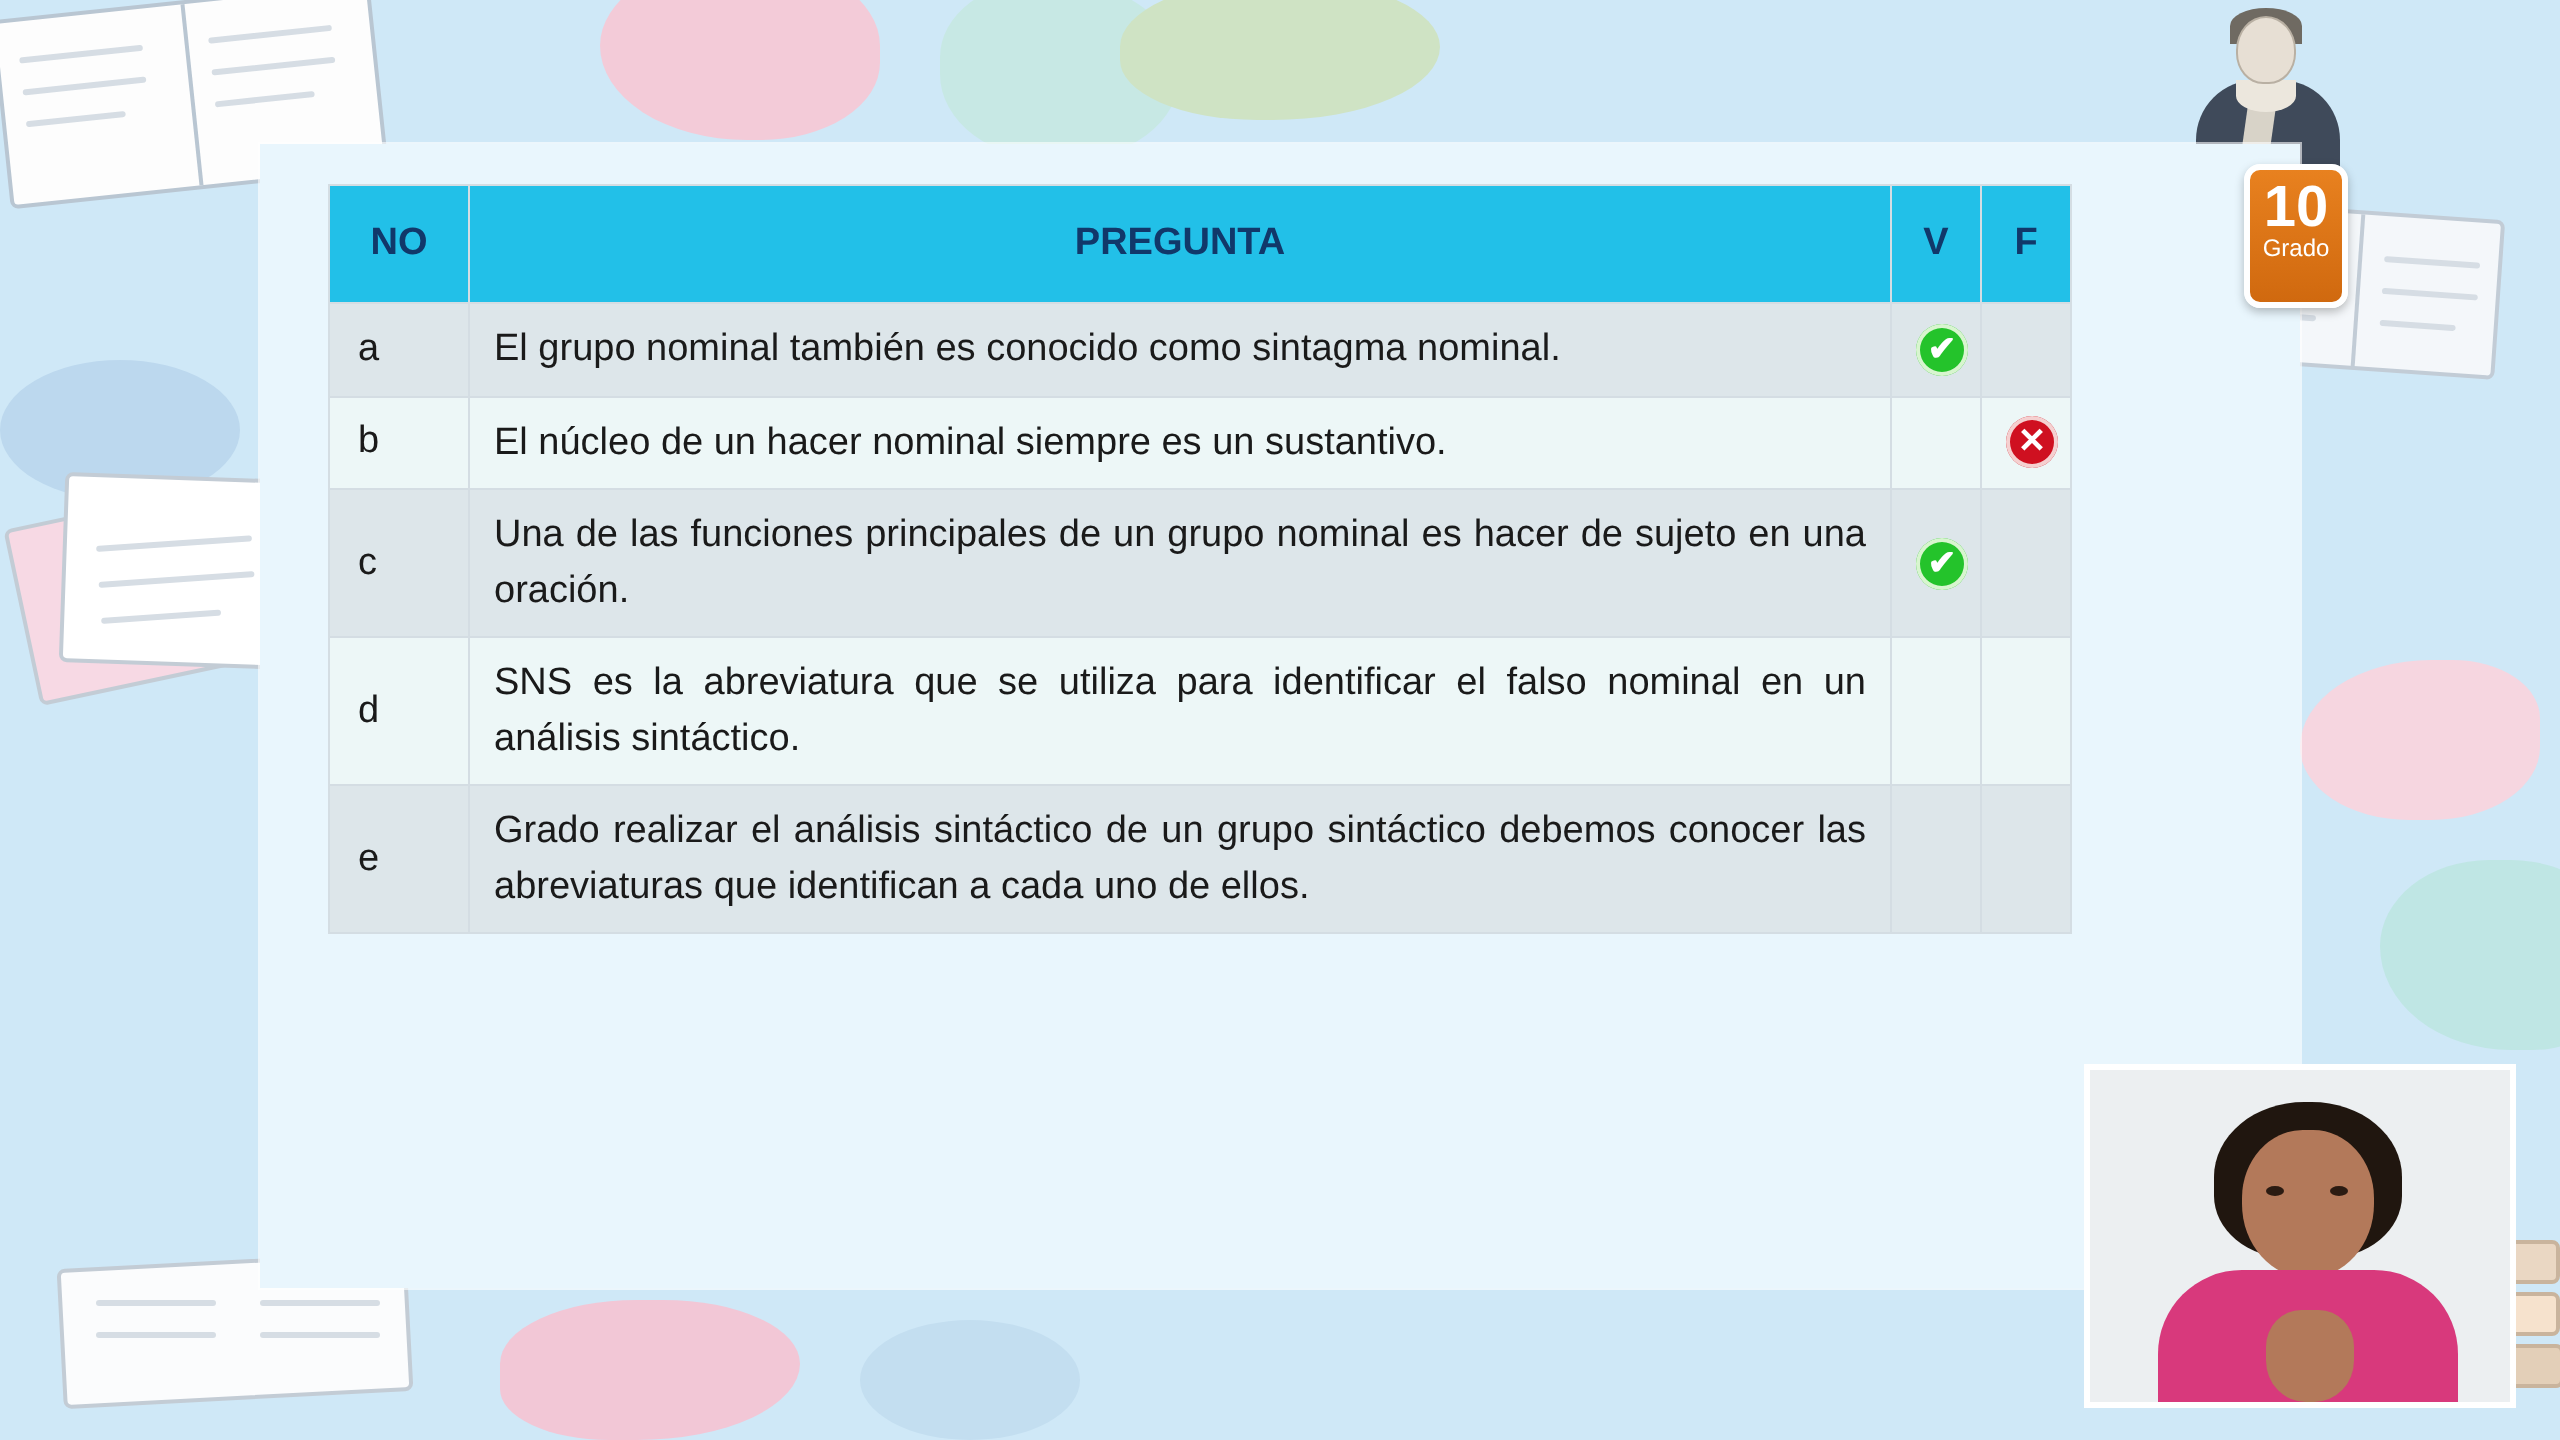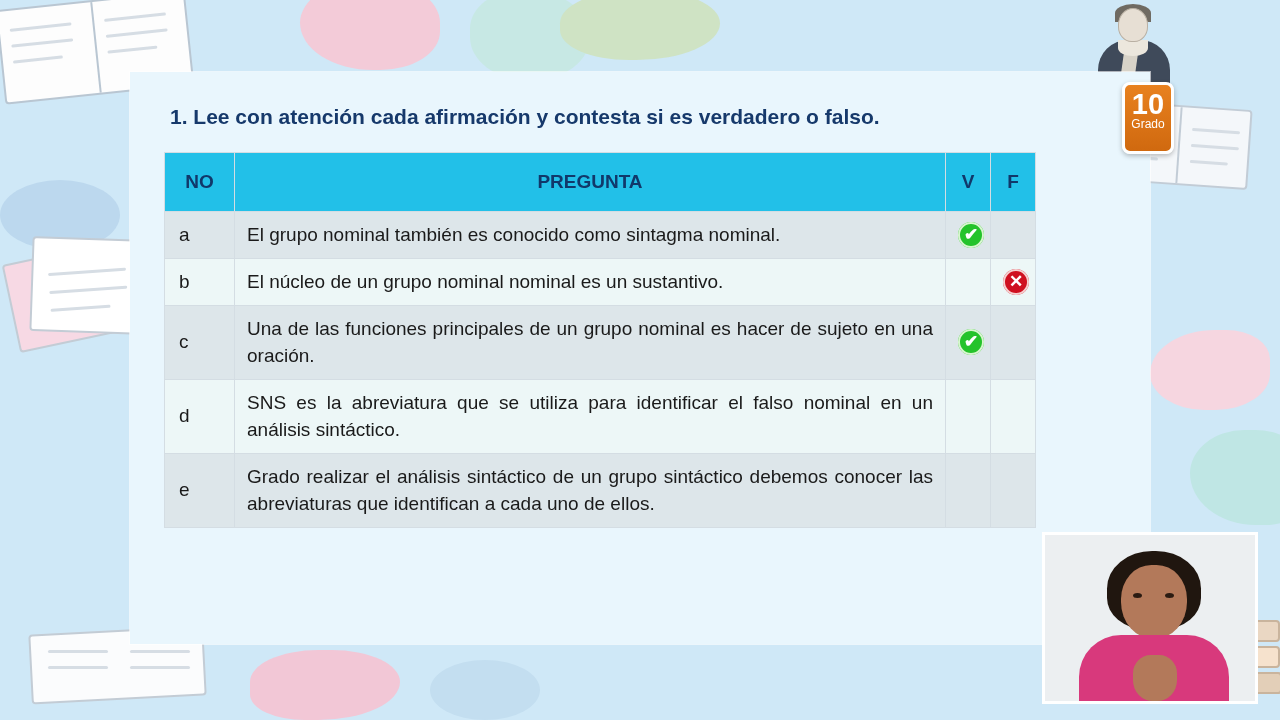--- a/index.html
+++ b/index.html
@@ -210,21 +210,20 @@
     <div class="line" style="left:14px; top:36px; width:48px;"></div>
     <div class="line" style="left:14px; top:52px; width:38px;"></div>
     <div class="line" style="left:84px; top:20px; width:48px;"></div>
     <div class="line" style="left:84px; top:36px; width:48px;"></div>
     <div class="line" style="left:84px; top:52px; width:38px;"></div>
   </div>
 </div>
 
 <div id="slide-card">
 
-  <div id="title">1. Lee con atención cada afirmación y contesta si es verdadero o falso.</div>
 
   <table>
     <colgroup>
       <col class="col-no">
         <col>
         <col class="col-v">
         <col class="col-f">
     </colgroup>
     <thead>
       <tr>
@@ -236,21 +235,21 @@
     </thead>
     <tbody>
       <tr class="odd">
         <td class="no">a</td>
         <td class="q">El grupo nominal también es conocido como sintagma nominal.</td>
         <td class="mark"><span class="check">✔</span></td>
         <td class="mark"></td>
       </tr>
       <tr class="even">
         <td class="no">b</td>
-        <td class="q">El núcleo de un grupo nominal nominal es un sustantivo.</td>
+        <td class="q">El núcleo de un hacer nominal siempre es un sustantivo.</td>
         <td class="mark"></td>
         <td class="mark"><span class="cross">✕</span></td>
       </tr>
       <tr class="odd">
         <td class="no">c</td>
         <td class="q">Una de las funciones principales de un grupo nominal es hacer de sujeto en una oración.</td>
         <td class="mark"><span class="check">✔</span></td>
         <td class="mark"></td>
       </tr>
       <tr class="even">

